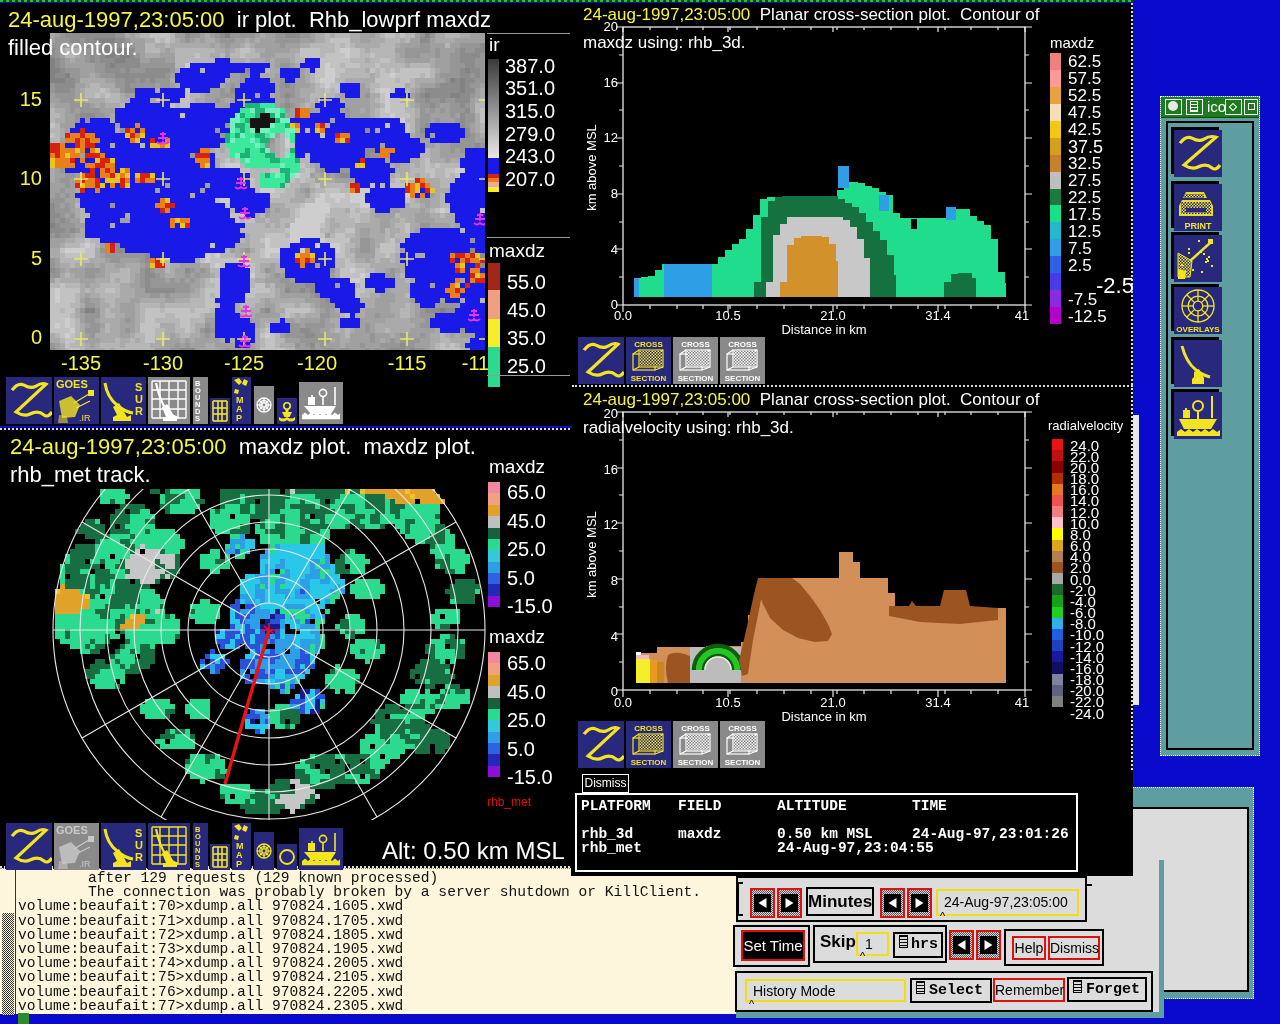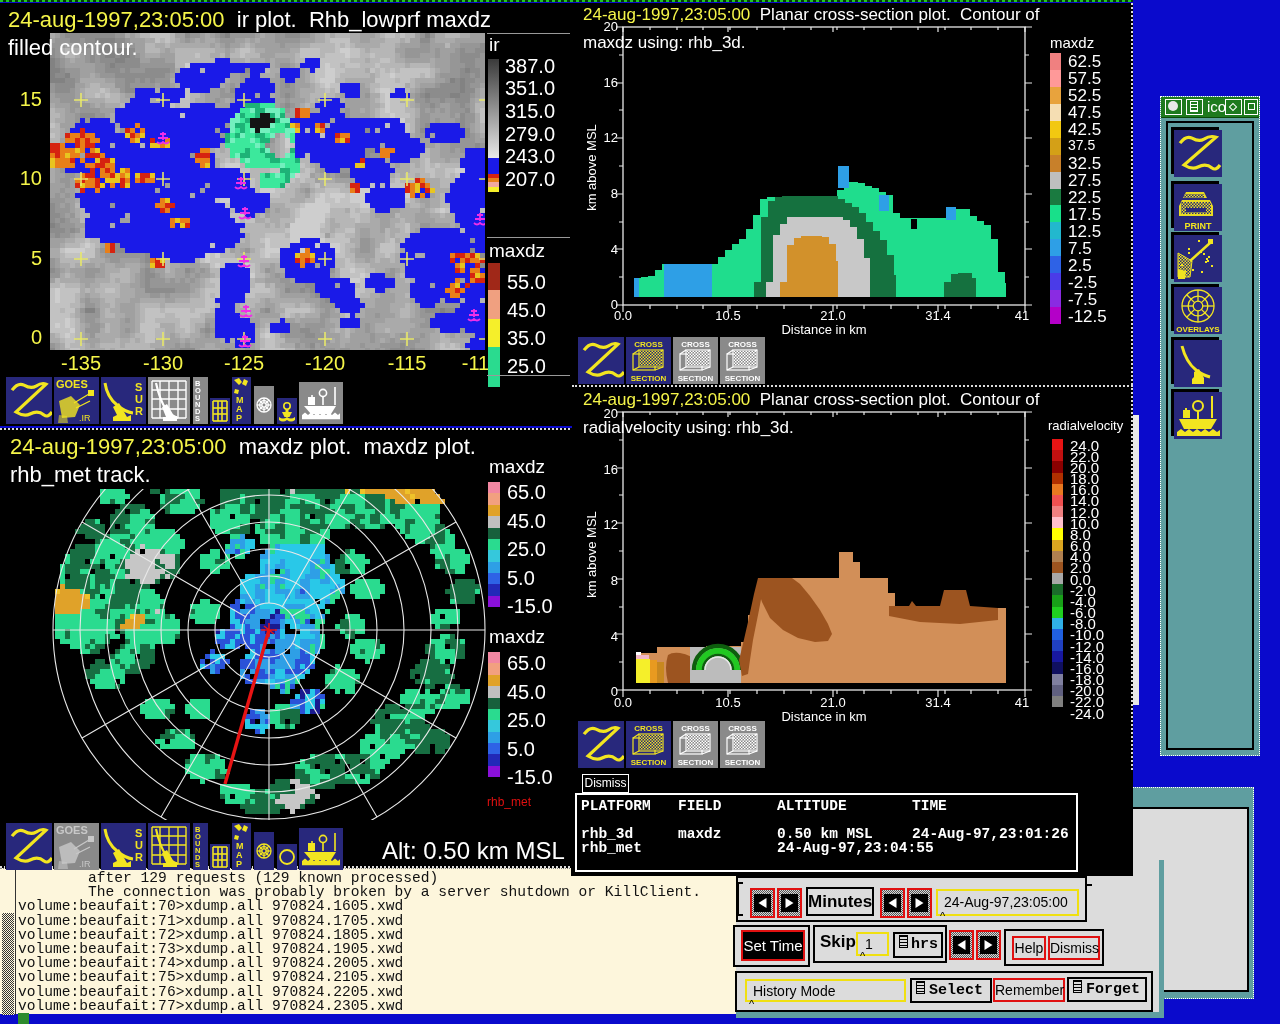--- a/index.html
+++ b/index.html
@@ -143,21 +143,21 @@
       </svg>
       <div class="t1" style="left:8px;top:4px;font-size:22px">24-aug-1997,23:05:00 <b> ir plot.  Rhb_lowprf maxdz</b></div>
       <div class="t1" style="left:8px;top:32px;font-size:22px"><b>filled contour.</b></div>
       <div style="position:absolute;left:10px;top:85px;width:32px;text-align:right;color:#f5f549;font-size:20px">15</div>
       <div style="position:absolute;left:10px;top:164px;width:32px;text-align:right;color:#f5f549;font-size:20px">10</div>
       <div style="position:absolute;left:10px;top:244px;width:32px;text-align:right;color:#f5f549;font-size:20px">5</div>
       <div style="position:absolute;left:10px;top:323px;width:32px;text-align:right;color:#f5f549;font-size:20px">0</div>
       <div style="position:absolute;left:53px;top:349px;width:56px;text-align:center;color:#f5f549;font-size:20px">-135</div>
       <div style="position:absolute;left:135px;top:349px;width:56px;text-align:center;color:#f5f549;font-size:20px">-130</div>
       <div style="position:absolute;left:216px;top:349px;width:56px;text-align:center;color:#f5f549;font-size:20px">-125</div>
-      <div style="position:absolute;left:297px;top:349px;width:56px;text-align:center;color:#f5f549;font-size:20px">-120</div>
+      <div style="position:absolute;left:297px;top:349px;width:56px;text-align:left;color:#f5f549;font-size:20px">-120</div>
       <div style="position:absolute;left:379px;top:349px;width:56px;text-align:center;color:#f5f549;font-size:20px">-115</div>
       <div style="position:absolute;left:453px;top:349px;width:56px;text-align:center;color:#f5f549;font-size:20px">-110</div>
       <div style="position:absolute;left:487px;top:30px;width:83px;height:1px;background:#999"></div>
       <div class="cl" style="left:489px;top:31px;font-size:19px">ir</div>
       <div style="position:absolute;left:488px;top:56px;width:11px;height:99px;background:linear-gradient(#3a3a3a,#e8e8e8)"></div>
       <div style="position:absolute;left:488px;top:155px;width:11px;height:16px;background:#1a1ae8"></div>
       <div style="position:absolute;left:488px;top:171px;width:11px;height:4px;background:#d62310"></div>
       <div style="position:absolute;left:488px;top:175px;width:11px;height:4px;background:#e87f18"></div>
       <div style="position:absolute;left:488px;top:179px;width:11px;height:5px;background:#f0a8a0"></div>
       <div style="position:absolute;left:488px;top:184px;width:11px;height:5px;background:#f5ef2a"></div>
@@ -476,29 +476,29 @@
       <div style="position:absolute;left:478px;top:236.3px;width:11px;height:17.4px;background:#2e9fe6"></div>
       <div style="position:absolute;left:478px;top:253.2px;width:11px;height:17.4px;background:#2e62e6"></div>
       <div style="position:absolute;left:478px;top:270.2px;width:11px;height:17.4px;background:#4a3be8"></div>
       <div style="position:absolute;left:478px;top:287.1px;width:11px;height:17.4px;background:#8a2be2"></div>
       <div style="position:absolute;left:478px;top:304.1px;width:11px;height:17.4px;background:#b400c8"></div>
       <div class="cl" style="left:496px;top:49px;font-size:17px">62.5</div>
       <div class="cl" style="left:496px;top:66px;font-size:17px">57.5</div>
       <div class="cl" style="left:496px;top:83px;font-size:17px">52.5</div>
       <div class="cl" style="left:496px;top:100px;font-size:17px">47.5</div>
       <div class="cl" style="left:496px;top:117px;font-size:17px">42.5</div>
-      <div class="cl" style="left:496px;top:134px;font-size:14px">37.5</div>
+      <div class="cl" style="left:496px;top:134px;font-size:18px">37.5</div>
       <div class="cl" style="left:496px;top:151px;font-size:17px">32.5</div>
       <div class="cl" style="left:496px;top:168px;font-size:17px">27.5</div>
       <div class="cl" style="left:496px;top:185px;font-size:17px">22.5</div>
       <div class="cl" style="left:496px;top:202px;font-size:17px">17.5</div>
       <div class="cl" style="left:496px;top:219px;font-size:17px">12.5</div>
       <div class="cl" style="left:496px;top:236px;font-size:17px">7.5</div>
       <div class="cl" style="left:496px;top:253px;font-size:17px">2.5</div>
-      <div class="cl" style="left:496px;top:270px;font-size:17px">-2.5</div>
+      <div class="cl" style="left:524px;top:270px;font-size:22px">-2.5</div>
       <div class="cl" style="left:496px;top:287px;font-size:17px">-7.5</div>
       <div class="cl" style="left:496px;top:304px;font-size:17px">-12.5</div>
       <div style="position:absolute;left:5px;top:333px;width:46px;height:47px;border:1px solid #000"><svg width="46" height="47" viewBox="0 0 46 47">
           <rect width="46" height="47" fill="#28287c"></rect>
           <path fill="none" stroke="#f2e520" stroke-width="3.2" d="M6 13.160000000000002 q6 -8 12 -5 q7 4 12 1 q6 -4 10 -2 L10 35 q8 5 14 2 q8 -4 14 1 q4 3 8 -3"></path>
         </svg></div>
       <div style="position:absolute;left:53px;top:333px;width:45px;height:47px;border:1px solid #000"><svg width="45" height="47" viewBox="0 0 45 47">
           <rect width="45" height="47" fill="#28287c"></rect>
           <text x="22.5" y="10" font-size="8" font-weight="bold" fill="#f2e520" text-anchor="middle" font-family="Liberation Sans">CROSS</text>
           <g stroke="#f2e520" stroke-width="1.2" fill="none">

